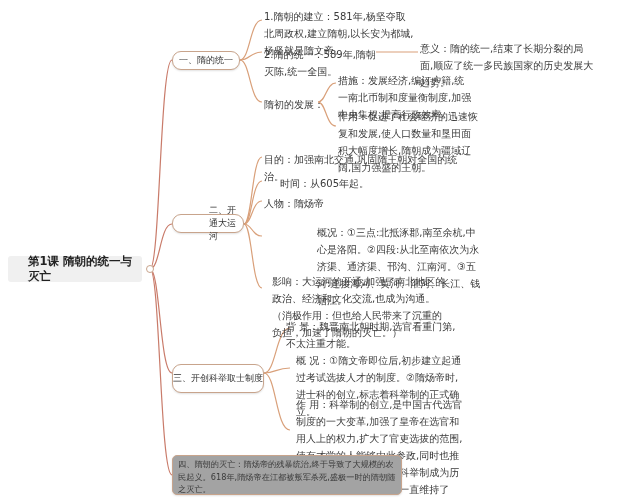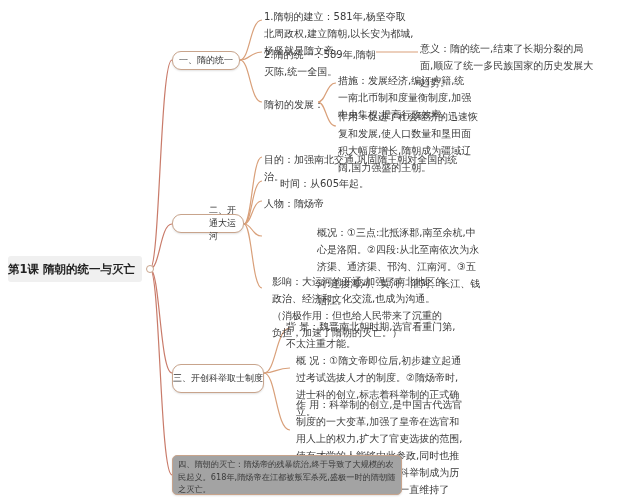--- a/index.html
+++ b/index.html
@@ -1,21 +1,21 @@
 <!DOCTYPE html>
 <html><head>
 <meta charset="utf-8">
 <style>
   html, body { margin: 0; padding: 0; background: #ffffff; }
   body { width: 628px; height: 500px; position: relative; overflow: hidden;
          font-family: "DejaVu Sans", "Liberation Sans", sans-serif; color: #333; }
   svg.lines { position: absolute; left: 0; top: 0; width: 628px; height: 500px; }
   .root { position: absolute; left: 8px; top: 256px; width: 134px; height: 26px;
           background: #f0f0f0; border-radius: 3px; font-size: 11.5px; font-weight: bold;
-          color: #222; display: flex; align-items: center; padding-left: 0; box-sizing: border-box; }
+          color: #222; display: flex; align-items: center; padding-left: 20px; box-sizing: border-box; }
   .sec { position: absolute; border: 1px solid #c8a48c; border-radius: 9px; background: #fff;
          font-size: 9px; color: #333; display: flex; align-items: center; justify-content: center;
          box-shadow: 0 1px 2px rgba(0,0,0,0.12); box-sizing: border-box; }
   .t { position: absolute; font-size: 10px; line-height: 17px; color: #3a3a3a; }
   .box4 { position: absolute; left: 172px; top: 455px; width: 230px; height: 40px;
           border: 1px solid #c8a48c; border-radius: 5px; background: #a3a3a3;
           font-size: 8.2px; line-height: 12.5px; color: #3a3a3a; padding: 2px 5px; box-sizing: border-box;
           box-shadow: 0 1px 2px rgba(0,0,0,0.12); }
   .knob { position: absolute; width: 8px; height: 8px; border-radius: 50%; background: #fff;
           border: 1px solid #c8a48c; box-sizing: border-box; }

